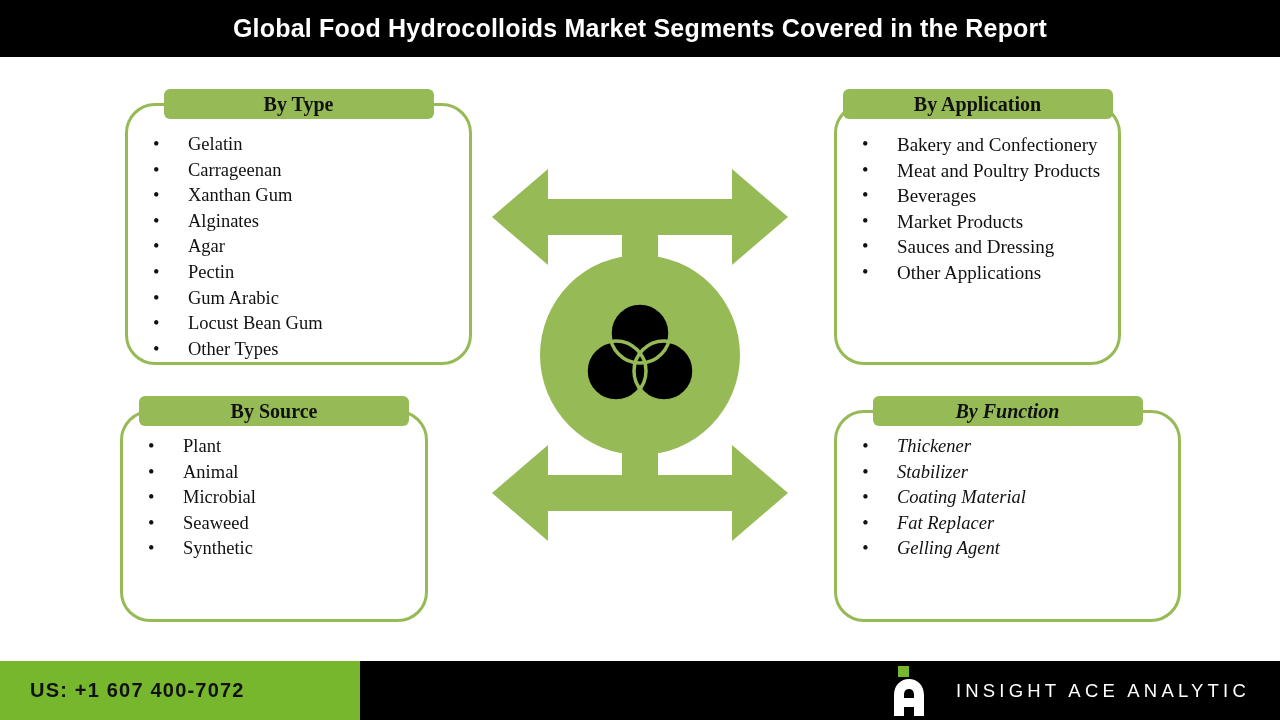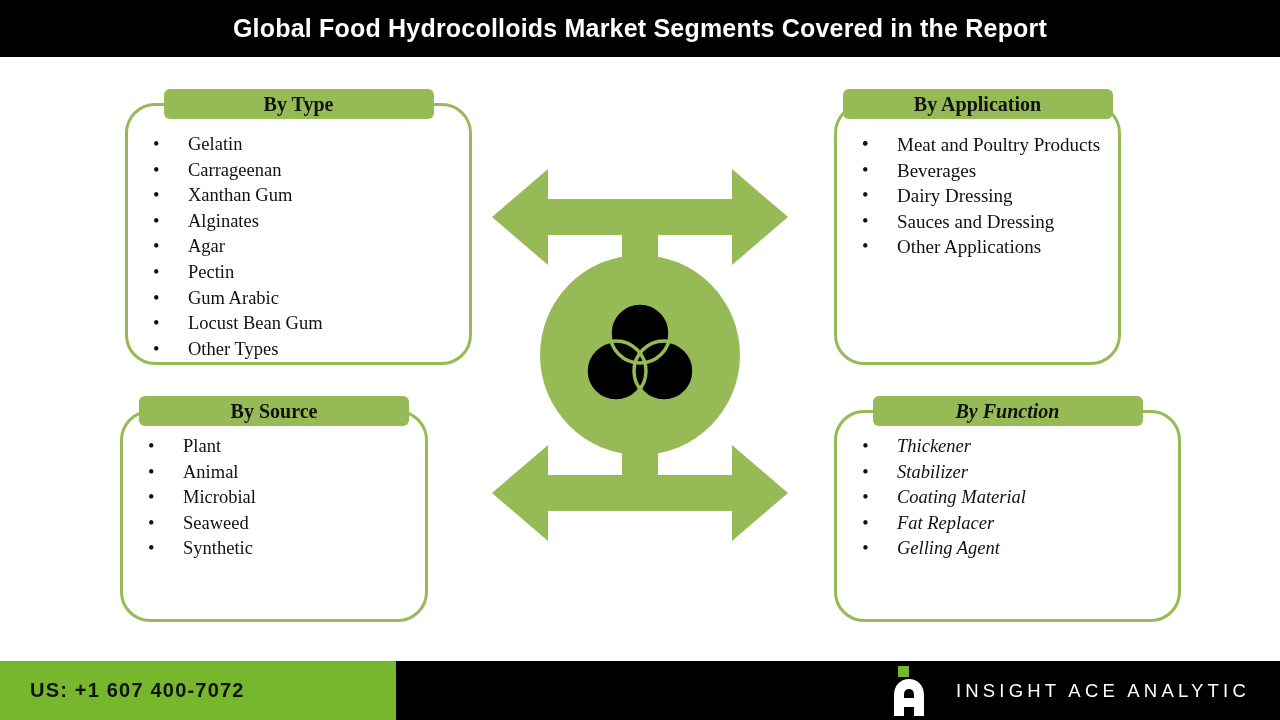--- a/index.html
+++ b/index.html
@@ -114,21 +114,20 @@
     position: absolute;
     left: 0; top: 661px;
     width: 1280px; height: 59px;
     background: #000000;
   }
   #footer-phone-band {
     position: absolute;
     left: 0; top: 0;
     width: 360px; height: 59px;
     background: #76b72e;
-    padding-left: 36px;
   }
   #footer-phone-text {
     position: absolute;
     left: 30px; top: 0;
     height: 59px;
     line-height: 59px;
     font-family: "Liberation Sans", sans-serif;
     font-weight: bold;
     font-size: 20px;
     letter-spacing: 1.2px;
@@ -171,24 +170,24 @@
     <li><span class="bullet">•</span><span>Pectin</span></li>
     <li><span class="bullet">•</span><span>Gum Arabic</span></li>
     <li><span class="bullet">•</span><span>Locust Bean Gum</span></li>
     <li><span class="bullet">•</span><span>Other Types</span></li>
   </ul>
 </div>
 
 <div class="card" id="card-application">
   <div class="card-header">By Application</div>
   <ul class="card-list">
-    <li><span class="bullet">•</span></li>
+    <li><span class="bullet">•</span><span>Bakery and Confectionery</span></li>
     <li><span class="bullet">•</span><span>Meat and Poultry Products</span></li>
     <li><span class="bullet">•</span><span>Beverages</span></li>
-    <li><span class="bullet">•</span><span>Dairy Dressing</span></li>
+    <li><span class="bullet">•</span><span>Market Products</span></li>
     <li><span class="bullet">•</span><span>Sauces and Dressing</span></li>
     <li><span class="bullet">•</span><span>Other Applications</span></li>
   </ul>
 </div>
 
 <div class="card" id="card-source">
   <div class="card-header">By Source</div>
   <ul class="card-list">
     <li><span class="bullet">•</span><span>Plant</span></li>
     <li><span class="bullet">•</span><span>Animal</span></li>

